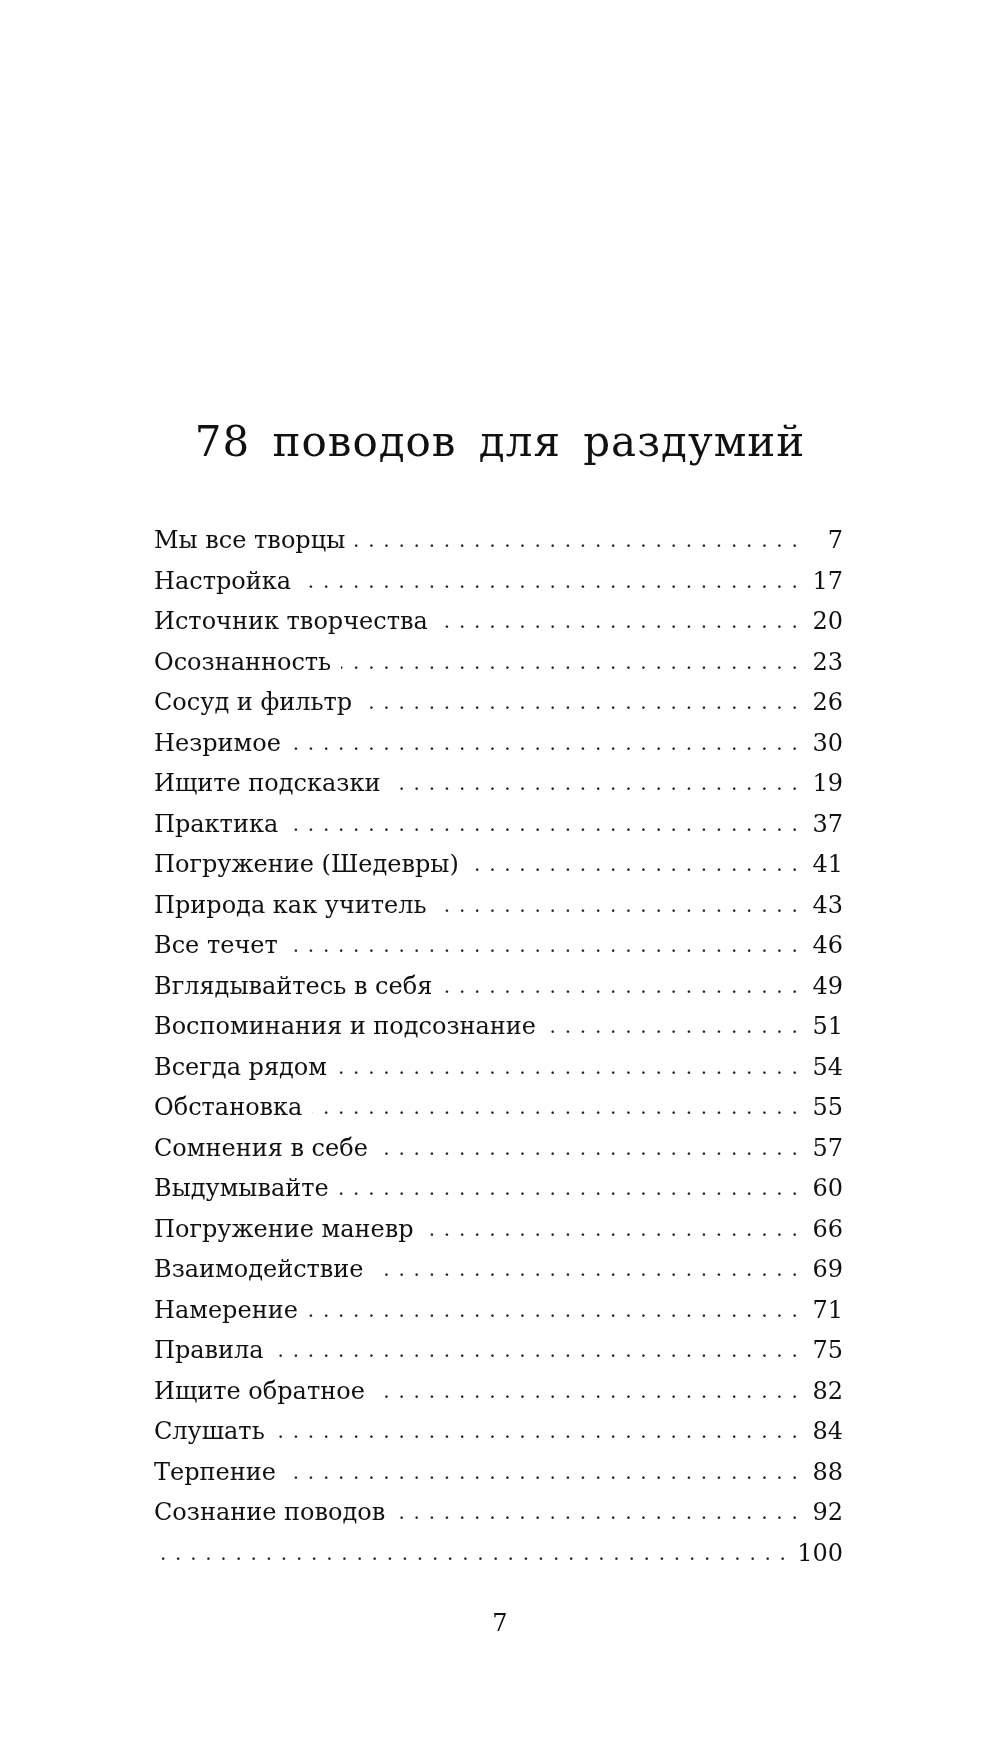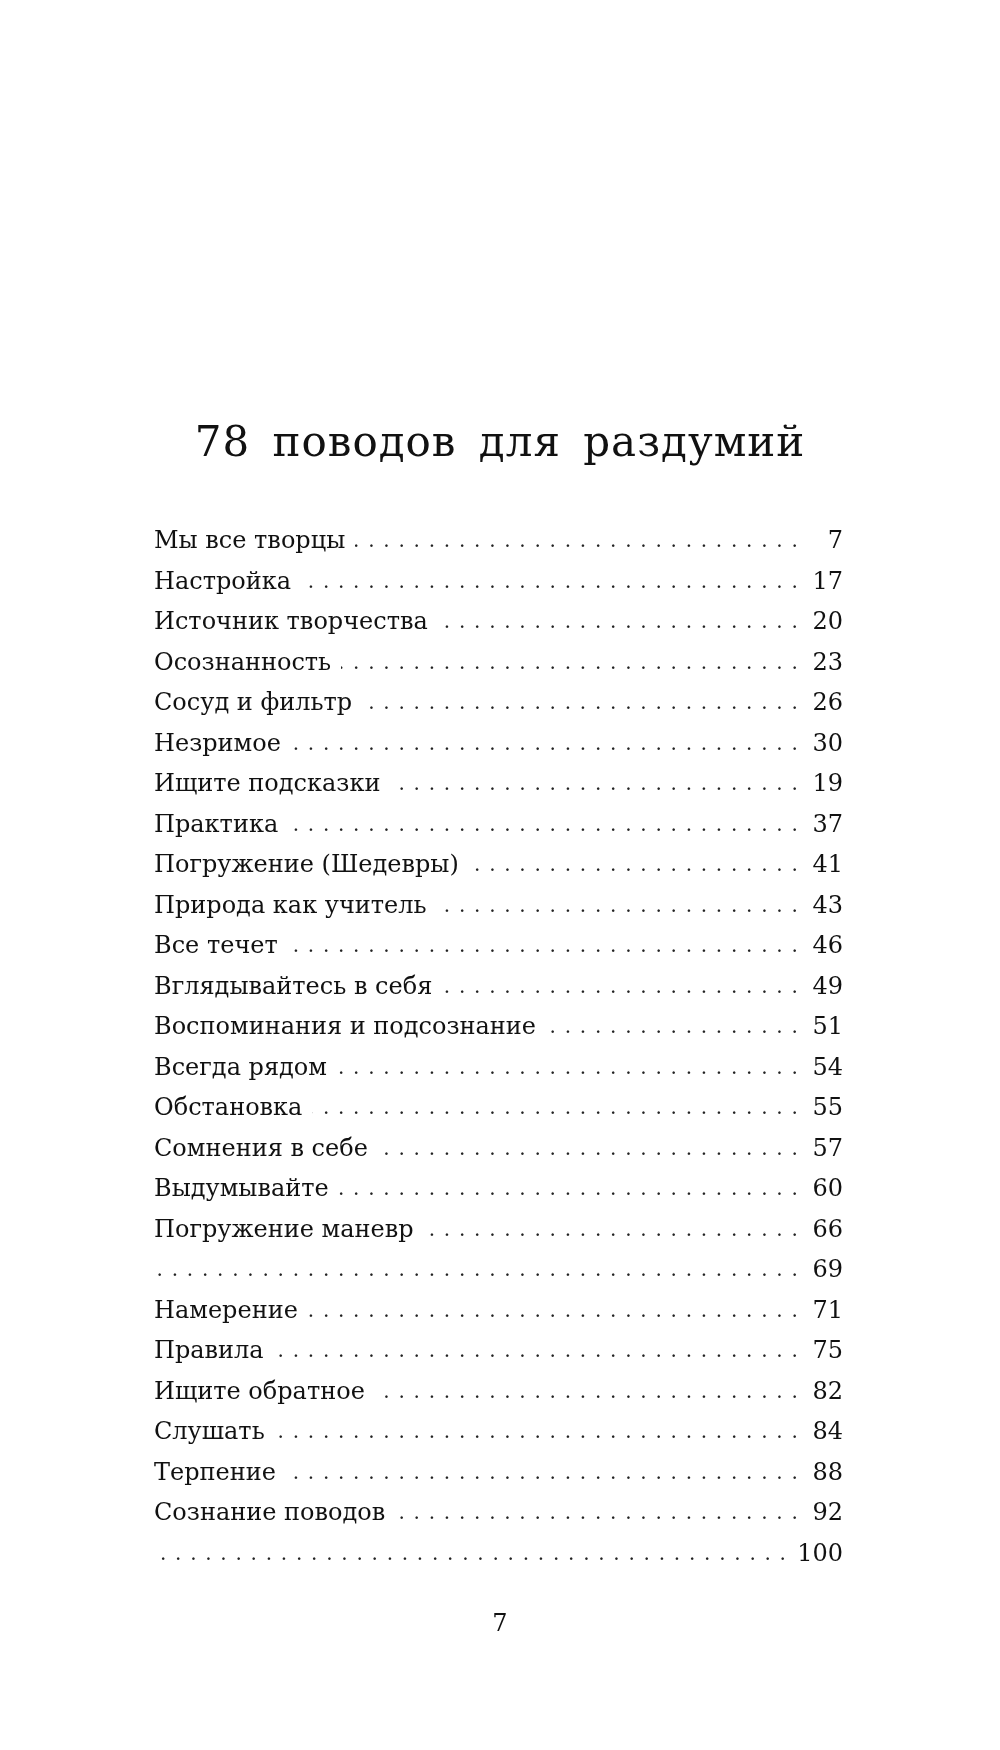--- a/index.html
+++ b/index.html
@@ -172,20 +172,21 @@
       <span class="toc-title">Выдумывайте</span>
       <span class="toc-leader"></span>
       <span class="toc-page">60</span>
     </li>
   <li class="toc-row">
       <span class="toc-title">Погружение маневр</span>
       <span class="toc-leader"></span>
       <span class="toc-page">66</span>
     </li>
   <li class="toc-row">
+      <span class="toc-title">Взаимодействие</span>
       <span class="toc-leader"></span>
       <span class="toc-page">69</span>
     </li>
   <li class="toc-row">
       <span class="toc-title">Намерение</span>
       <span class="toc-leader"></span>
       <span class="toc-page">71</span>
     </li>
   <li class="toc-row">
       <span class="toc-title">Правила</span>

